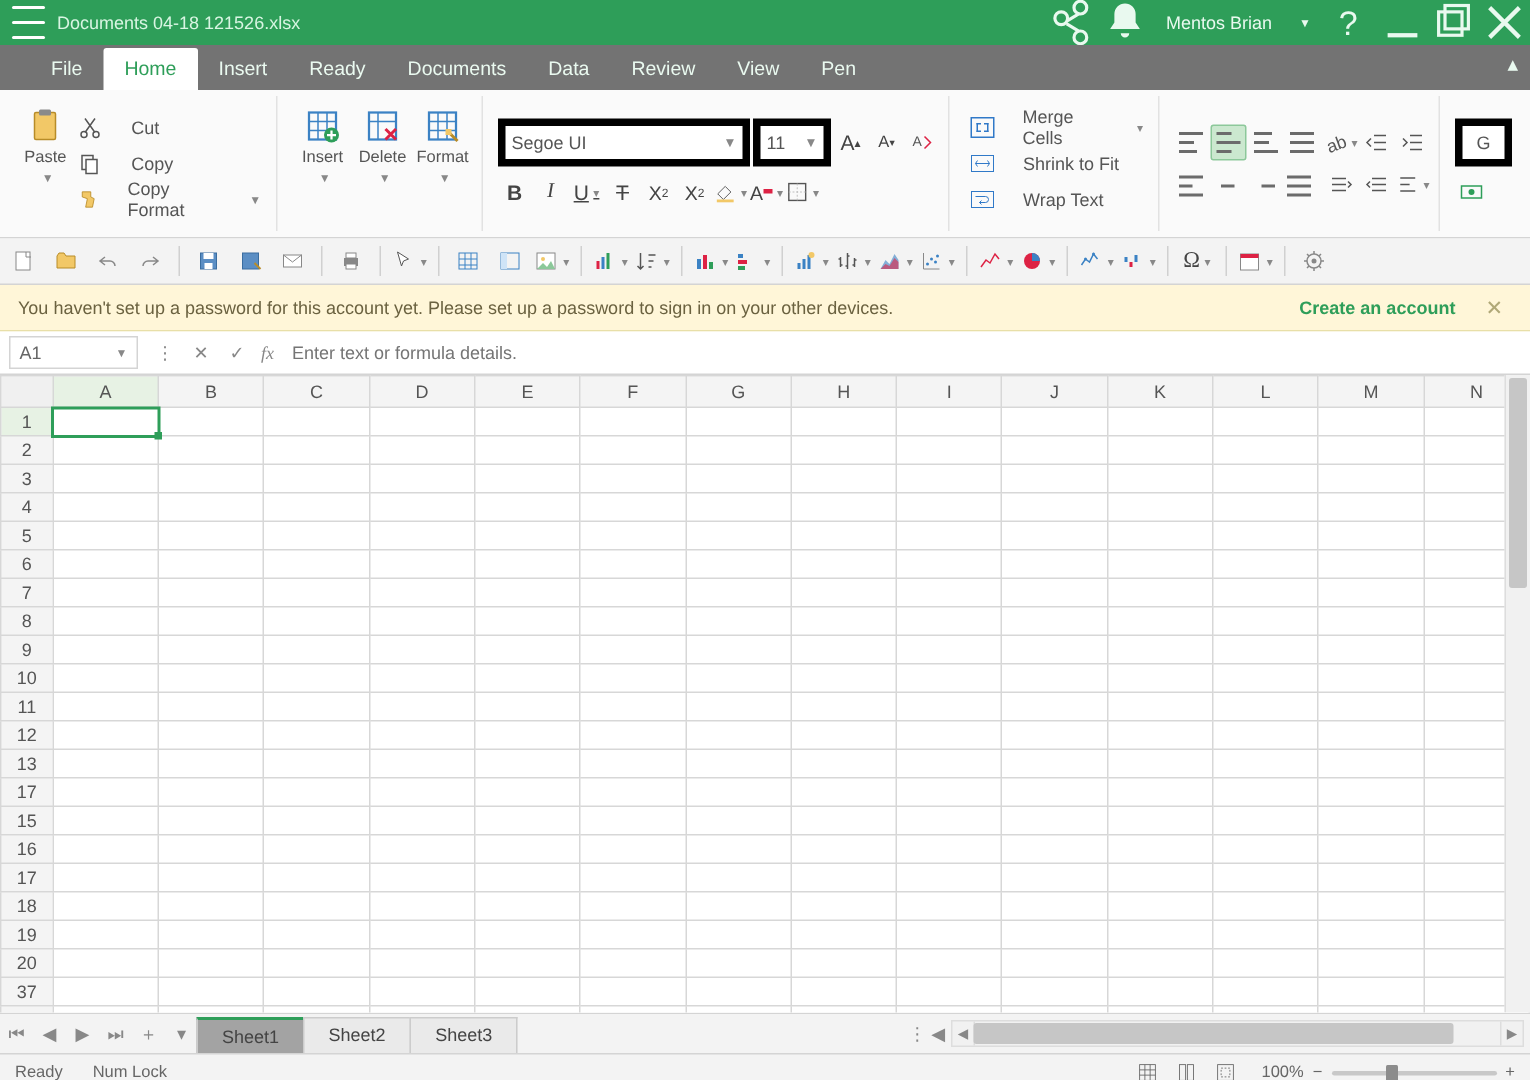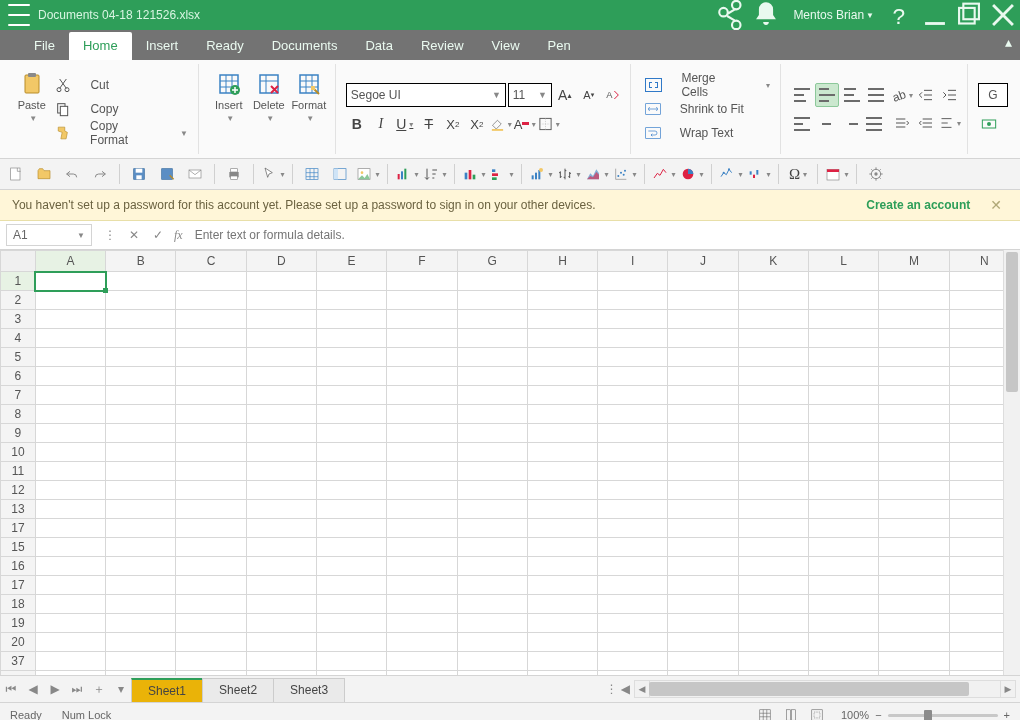--- a/index.html
+++ b/index.html
@@ -2,36 +2,36 @@
 <html><head>
 <meta charset="utf-8">
 <style>
 html,body{margin:0;padding:0;font-family:"Segoe UI",Tahoma,sans-serif;font-size:12px;color:#444;background:#fff;width:1020px;height:720px;overflow:hidden}
 .title-bar{background:#2e9e59;height:30px;display:flex;align-items:center;color:#fff;font-size:12px}
 .title-bar .app-icon{width:22px;height:22px;margin:0 8px;display:flex;flex-direction:column;justify-content:space-between}
 .title-bar .app-icon span{height:2px;background:#fff;border-radius:1px}
 .title-bar .filename{flex:0 0 auto;color:#d8f5e2}
 .title-bar .spacer{flex:1}
 .title-bar .tbtn{width:34px;height:30px;display:flex;align-items:center;justify-content:center;cursor:pointer;color:#fff}
-.title-bar .user{padding:0 10px;cursor:pointer;display:flex;align-items:center;gap:2px;color:#e9f9ef}
+.title-bar .user{padding:0 10px;cursor:pointer;display:flex;align-items:center;gap:18px;color:#e9f9ef}
 .title-bar svg{fill:#e9f9ef}
 .tabs{background:#737373;height:30px;display:flex;align-items:flex-end;padding-left:20px;position:relative}
 .tabs .tab{padding:6px 14px 7px;color:#eafaf0;cursor:pointer;font-size:13px}
 .tabs .tab.active{background:#fff;color:#2e9e59;border-top-left-radius:2px;border-top-right-radius:2px}
 .tabs .collapse{position:absolute;right:8px;top:4px;color:#eafaf0;cursor:pointer;font-size:14px}
 .ribbon{background:#fafafa;border-bottom:1px solid #d4d4d4;height:90px;display:flex;align-items:center;padding:4px 6px;gap:4px;overflow:hidden}
 .group{display:flex;align-items:center;height:100%;padding:0 6px;border-right:1px solid #e2e2e2}
 .group:last-child{border-right:none}
 .big-btn{display:flex;flex-direction:column;align-items:center;justify-content:flex-start;width:40px;height:74px;cursor:pointer;border-radius:2px;font-size:11px;gap:3px;color:#555}
 .big-btn svg{width:24px;height:24px}
 .sm{height:22px;display:flex;align-items:center;padding:0 4px;cursor:pointer;border-radius:2px;font-size:12px;gap:19px;color:#555}
 .sm svg{width:16px;height:16px}
 .stack{display:flex;flex-direction:column;gap:2px;justify-content:center}
 .row{display:flex;gap:2px;align-items:center}
-.sel{border:1px solid #000000;background:#fff;height:22px;display:flex;align-items:center;padding:0 4px;font-size:12px;color:#555}
+.sel{border:5px solid #000000;background:#fff;height:22px;display:flex;align-items:center;padding:0 4px;font-size:12px;color:#555}
 .sel .arrow{margin-left:auto;font-size:9px;color:#888}
 .dd{font-size:8px;color:#888;padding-left:3px}
 .icon-box{width:22px;height:22px;display:flex;align-items:center;justify-content:center;cursor:pointer;border-radius:2px}
 .icon-box.active{background:#cbe8cf;border:1px solid #8cc89a}
 .quick{background:#f3f3f3;border-bottom:1px solid #d4d4d4;height:30px;display:flex;align-items:center;padding:0 4px;gap:4px}
 .quick .sep{width:1px;height:20px;background:#d0d0d0;margin:0 3px}
 .quick .qb{width:24px;height:24px;display:flex;align-items:center;justify-content:center;cursor:pointer;border-radius:2px}
 .quick .qb svg{width:16px;height:16px}
 .banner{background:#fff6d8;border-bottom:1px solid #e8dfa8;height:30px;display:flex;align-items:center;padding:0 12px;font-size:12px;color:#6b6240}
 .banner .link{margin-left:auto;color:#2e9e59;font-weight:600;cursor:pointer;padding:0 14px}
@@ -51,21 +51,21 @@
 table.grid th.col{width:70px}
 table.grid td.rowh{background:#f4f4f4;text-align:center;width:34px}
 table.grid td.sel-cell{outline:2px solid #2e9e59;outline-offset:-1px;position:relative}
 table.grid th.selcol,table.grid td.selrow{background:#e7f2e4}
 .handle{position:absolute;right:-3px;bottom:-3px;width:5px;height:5px;background:#2e9e59}
 .vscroll{position:absolute;right:0;top:0;width:16px;height:100%;background:#f1f1f1;border-left:1px solid #ddd}
 .vscroll .thumb{position:absolute;top:2px;left:2px;right:2px;height:140px;background:#c6c6c6;border-radius:2px}
 .sheet-bar{height:26px;border-top:1px solid #d4d4d4;background:#f3f3f3;display:flex;align-items:center;font-size:12px}
 .sheet-bar .nav{width:22px;height:22px;display:flex;align-items:center;justify-content:center;cursor:pointer;color:#888}
 .sheet-bar .stab{padding:4px 16px;border:1px solid #ccc;border-bottom:none;background:#eaeaea;cursor:pointer;margin-top:2px;margin-left:-1px}
-.sheet-bar .stab.active{background:#eab308;border-top:2px solid #2e9e59}
+.sheet-bar .stab.active{background:#a3a3a3;border-top:2px solid #2e9e59}
 .sheet-bar .hscroll{flex:0 0 380px;margin-left:auto;height:16px;background:#f1f1f1;border:1px solid #ddd;position:relative;margin-right:4px}
 .sheet-bar .hscroll .lthumb{position:absolute;left:14px;top:1px;bottom:1px;width:320px;background:#c6c6c6;border-radius:2px}
 .sheet-bar .hscroll .ar{position:absolute;top:0;width:14px;height:100%;display:flex;align-items:center;justify-content:center;font-size:9px;color:#888;cursor:pointer}
 .sheet-bar .hscroll .ar.l{left:0;border-right:1px solid #ddd}
 .sheet-bar .hscroll .ar.r{right:0;border-left:1px solid #ddd}
 .status{height:24px;border-top:1px solid #d4d4d4;background:#f3f3f3;display:flex;align-items:center;font-size:11px;padding:0 10px;color:#666;gap:20px}
 .status .right{margin-left:auto;display:flex;align-items:center;gap:6px}
 .status .vb{width:20px;height:18px;display:flex;align-items:center;justify-content:center;cursor:pointer;border-radius:2px}
 .status .slider{width:110px;height:3px;background:#c8c8c8;position:relative;border-radius:2px}
 .status .slider .sthumb{position:absolute;left:36px;top:-4px;width:8px;height:11px;background:#8c8c8c;border-radius:1px}

